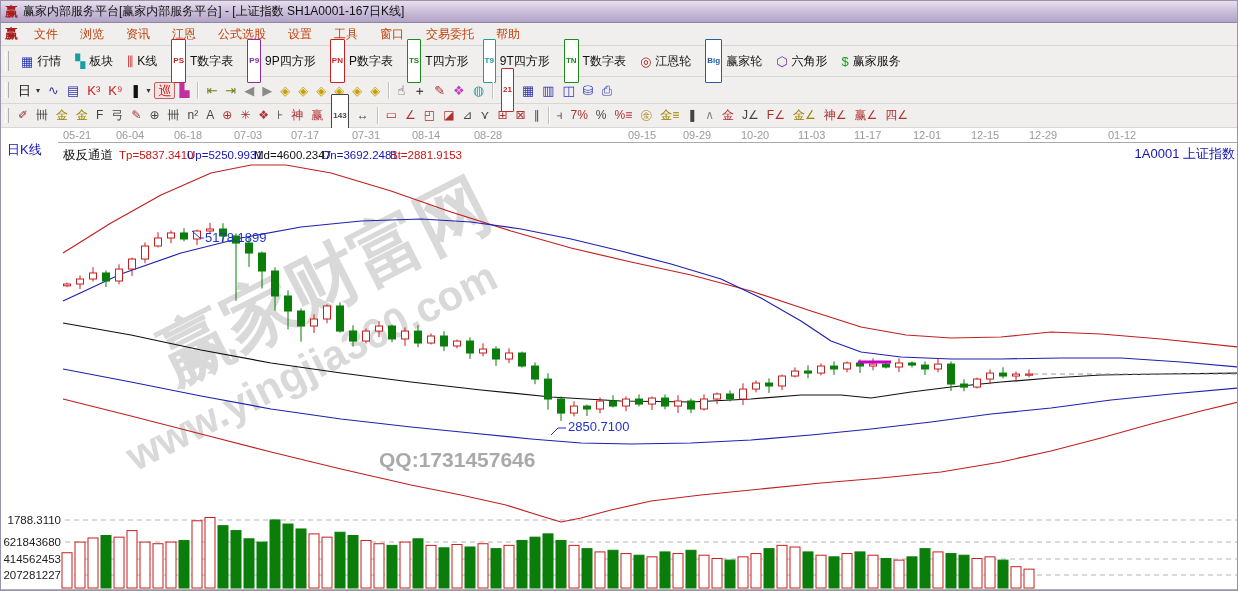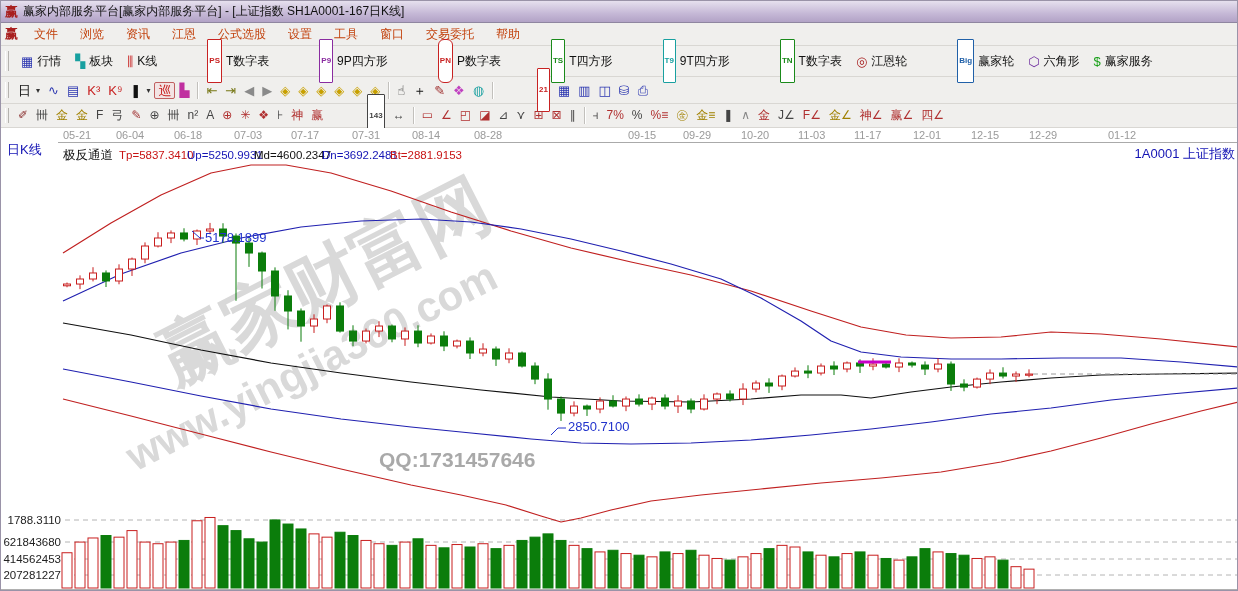--- a/index.html
+++ b/index.html
@@ -15,21 +15,21 @@
   
   .toolbar { background:#f0efed; display:flex; align-items:center; border-bottom:1px solid #d9d7d3; padding:0 2px; }
   #toolbar-main { height:31px; }
   #toolbar-tools { height:27px; }
   #toolbar-draw { height:24px; }
   .grip { width:4px; height:65%; border-left:1px solid #fff; border-right:1px solid #b5b3af; margin:0 5px 0 2px; }
   .sep { width:1px; height:17px; background:#c2c0bc; box-shadow:1px 0 0 #fff; margin:0 4px; }
   .tb-btn { display:flex; align-items:center; gap:4px; padding:2px 6px; font-size:12px; color:#111; border:1px solid transparent; border-radius:2px; cursor:default; }
   .tb-btn.pressed { border:1px solid #c06060; background:#f3e4e4; }
   .tb-ic { font-size:13px; line-height:13px; }
-  .tb-box { font-size:8px; font-weight:bold; border:1px solid; padding:16px 1px; line-height:10px; border-radius:1px; background:#fff;margin-left:36px; }
+  .tb-box { font-size:8px; font-weight:bold; border:1px solid; padding:16px 1px; line-height:10px; border-radius:1px; background:#fff; }
   .dd { font-size:8px; color:#333; margin-left:1px; }
   #toolbar-tools .tb-btn, #toolbar-draw .tb-btn { padding:1px 3px; }
   #toolbar-draw .tb-ic { font-size:12px; }
   
   #chart-wrap { position:relative; width:1238px; height:464px; background:#fff; }
   svg text { font-family:"Liberation Sans","DejaVu Sans",sans-serif; }
 </style>
 </head>
 <body>
 
@@ -69,21 +69,21 @@
       </span>
       <span class="tb-btn">
         <span class="tb-box" style="border-color: rgb(200, 34, 34); color: rgb(200, 34, 34);">PS</span>
         <span>T数字表</span>
       </span>
       <span class="tb-btn">
         <span class="tb-box" style="border-color: rgb(138, 44, 160); color: rgb(138, 44, 160);">P9</span>
         <span>9P四方形</span>
       </span>
       <span class="tb-btn">
-        <span class="tb-box" style="border-color: rgb(200, 34, 34); color: rgb(200, 34, 34); border-radius: 6px;">PN</span>
+        <span class="tb-box" style="border-color: rgb(200, 34, 34); color: rgb(200, 34, 34);">PN</span>
         <span>P数字表</span>
       </span>
       <span class="tb-btn">
         <span class="tb-box" style="border-color: rgb(26, 138, 26); color: rgb(26, 138, 26);">TS</span>
         <span>T四方形</span>
       </span>
       <span class="tb-btn">
         <span class="tb-box" style="border-color: rgb(24, 160, 160); color: rgb(24, 160, 160);">T9</span>
         <span>9T四方形</span>
       </span>

